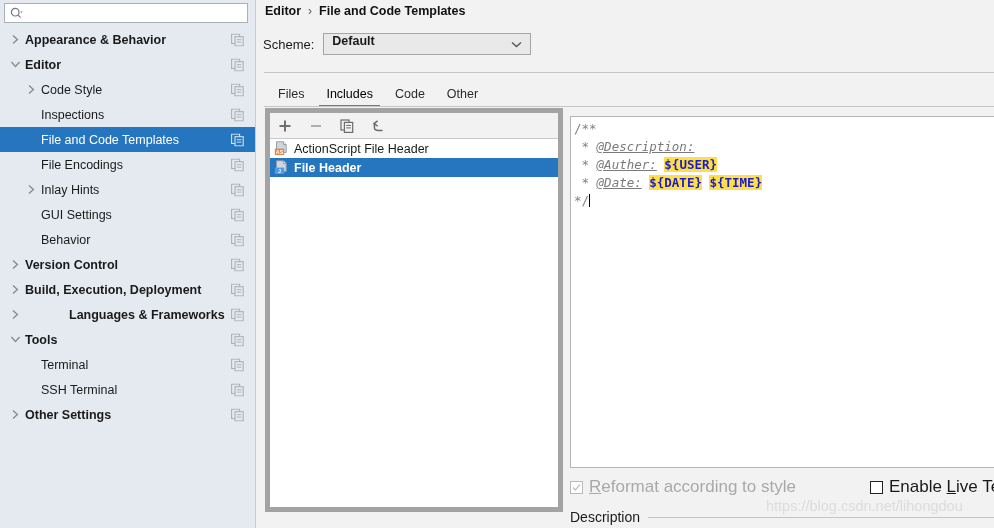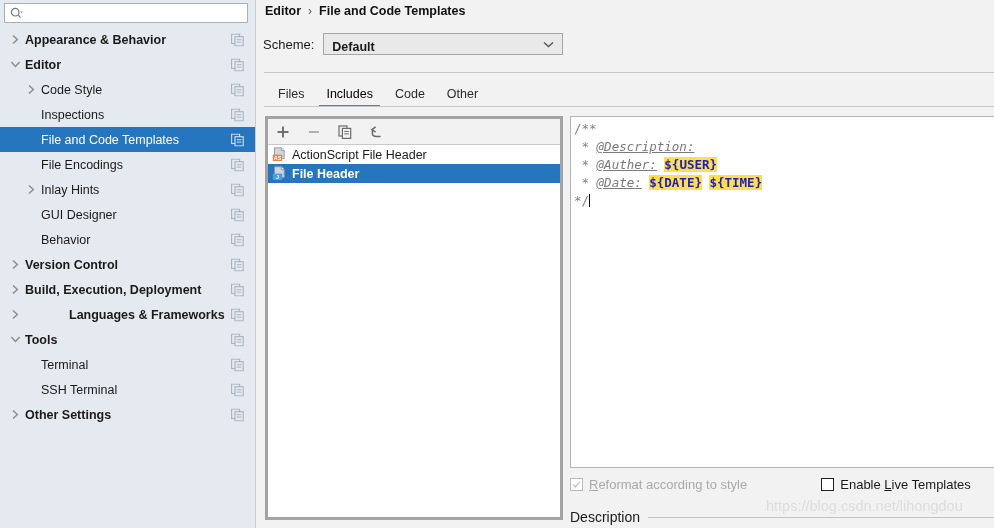--- a/index.html
+++ b/index.html
@@ -78,25 +78,25 @@
     font-size: 12.5px; font-weight: bold; color: #111;
   }
   #breadcrumb .sep { font-weight: normal; color: #555; font-size: 12px; }
 
   #scheme-row {
     position: absolute; left: 6px; top: 33px;
     display: flex; align-items: center;
   }
   #scheme-label { font-size: 13px; color: #1a1a1a; margin-right: 9px; }
   #scheme-combo {
-    width: 240px; height: 22px;
+    width: 208px; height: 22px;
     background: #e9e9e9;
     border: 1px solid #a6a6a6;
     box-sizing: border-box;
-    display: flex; align-items: flex-end;
+    display: flex; align-items: flex-start;
     position: relative;
   }
   #scheme-combo .combo-text {
     font-size: 12.5px; font-weight: bold; color: #1a1a1a;
     margin-left: 8px;
   }
   #scheme-combo .combo-arrow {
     position: absolute; right: 8px; top: 50%; transform: translateY(-50%);
   }
 
@@ -122,24 +122,24 @@
     left: 4px; right: 4px; bottom: 0; height: 2px;
     background: #6e7a86;
   }
   #tabs-underline {
     position: absolute; left: 7px; top: 106px;
     width: 730px; height: 1px; background: #c6c6c6;
   }
 
   
   #list-panel {
-    position: absolute; left: 8px; top: 116px;
+    position: absolute; left: 8px; top: 108px;
     width: 298px; height: 404px;
     background: #ffffff;
-    border: 3px solid #a3a3a3;
+    border: 5px solid #a3a3a3;
     box-sizing: border-box;
   }
   #list-toolbar {
     height: 25px; background: #f2f2f2;
     border-bottom: 1px solid #c9c9c9;
     display: flex; align-items: center;
     padding-left: 6px; gap: 13px;
   }
   .tb-btn {
     width: 18px; height: 18px;
@@ -198,21 +198,21 @@
   .cb-item { display: flex; align-items: center; cursor: default; }
   .cb-box {
     width: 13px; height: 13px;
     border: 1px solid #222;
     background: #ffffff;
     box-sizing: border-box;
     position: relative;
     margin-right: 6px;
   }
   .cb-box.disabled { border-color: #b9b9b9; }
-  .cb-label { font-size: 13px; color: #1a1a1a; white-space: nowrap; }
+  .cb-label { font-size: 17px; color: #1a1a1a; white-space: nowrap; }
   .cb-label.disabled { color: #a9a9a9; }
   .cb-label .mn { text-decoration: underline; }
 
   
   #desc-row {
     position: absolute; left: 313px; top: 509px;
     width: 681px;
     display: flex; align-items: center;
   }
   #desc-label { font-size: 14px; color: #1a1a1a; white-space: nowrap; }
@@ -333,21 +333,21 @@
           <span class="copy-icon-cell"><svg width="13" height="13" viewBox="0 0 13 13">
               <rect x="0.6" y="0.6" width="8" height="9.4" fill="none" stroke="#a9b2bb" stroke-width="1.1"></rect>
               <rect x="4" y="3.2" width="8.2" height="9.2" fill="#e5eaf0" stroke="#a9b2bb" stroke-width="1.1"></rect>
               <line x1="5.8" y1="6.2" x2="10.4" y2="6.2" stroke="#a9b2bb" stroke-width="1"></line>
               <line x1="5.8" y1="8.6" x2="10.4" y2="8.6" stroke="#a9b2bb" stroke-width="1"></line>
             </svg></span>
         </div>
         <div class="tree-row">
           <div style="width: 24px; min-width: 24px;"></div>
           <span class="chev"></span>
-          <span class="tree-label" style="margin-left: 3px;">GUI Designer</span>
+          <span class="tree-label" style="margin-left: 3px;">GUI Settings</span>
           <span class="copy-icon-cell"><svg width="13" height="13" viewBox="0 0 13 13">
               <rect x="0.6" y="0.6" width="8" height="9.4" fill="none" stroke="#a9b2bb" stroke-width="1.1"></rect>
               <rect x="4" y="3.2" width="8.2" height="9.2" fill="#e5eaf0" stroke="#a9b2bb" stroke-width="1.1"></rect>
               <line x1="5.8" y1="6.2" x2="10.4" y2="6.2" stroke="#a9b2bb" stroke-width="1"></line>
               <line x1="5.8" y1="8.6" x2="10.4" y2="8.6" stroke="#a9b2bb" stroke-width="1"></line>
             </svg></span>
         </div>
         <div class="tree-row">
           <div style="width: 24px; min-width: 24px;"></div>
           <span class="chev"></span>

